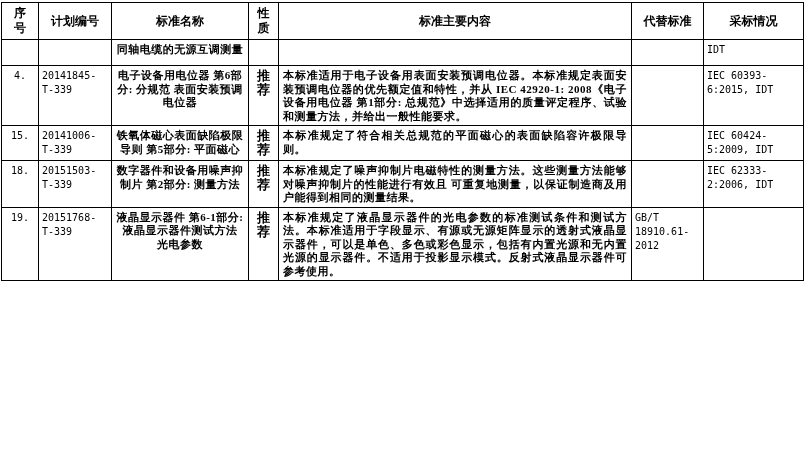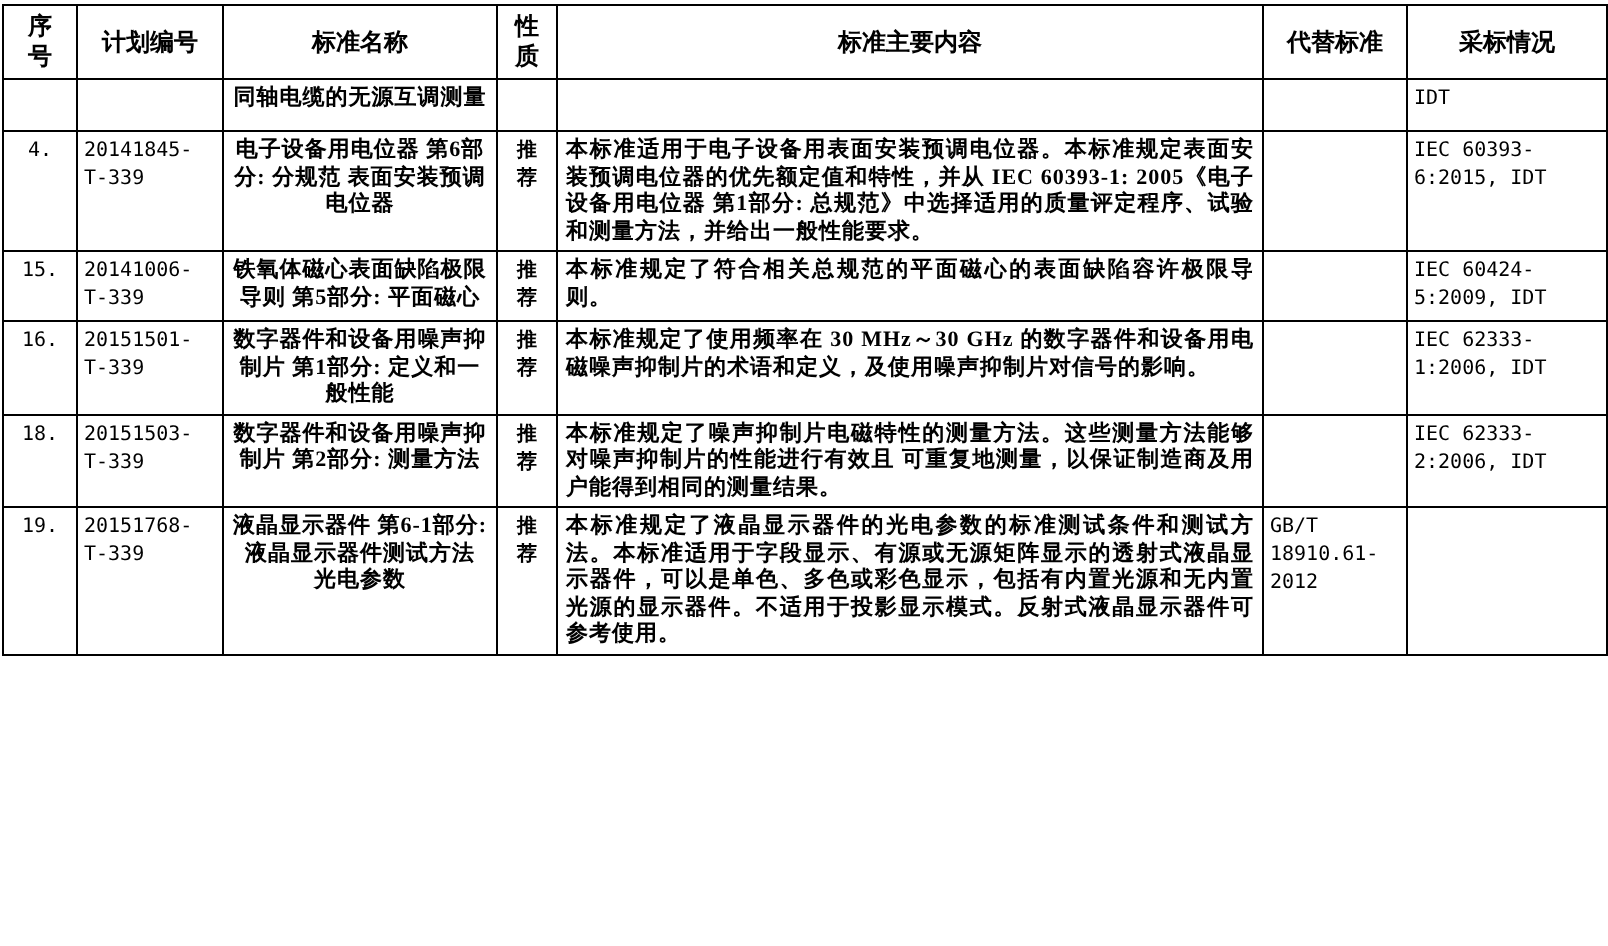--- a/index.html
+++ b/index.html
@@ -58,21 +58,21 @@
     font-weight: bold;
     font-size: 11px;
     line-height: 13.5px;
     letter-spacing: 0.5px;
     text-align: center;
   }
   td.t-content { text-align: justify; }
   td.t-nature {
     font-family: "Liberation Serif", "DejaVu Serif", serif;
     font-weight: bold;
-    font-size: 10px;
+    font-size: 13px;
     line-height: 14px;
     text-align: center;
     padding: 3px 8px;
     word-break: break-all;
   }
   
   td.t-no, td.t-plan, td.t-replaces, td.t-adoption {
     font-family: "DejaVu Sans Mono", "Liberation Mono", monospace;
     font-weight: normal;
     font-size: 10px;
@@ -122,44 +122,35 @@
     <td class="t-content"></td>
     <td class="t-replaces"></td>
     <td class="t-adoption">IDT</td>
   </tr>
 
   <tr>
     <td class="t-no">4.</td>
     <td class="t-plan">20141845-T-339</td>
     <td class="t-name">电子设备用电位器 第6部分: 分规范 表面安装预调电位器</td>
     <td class="t-nature">推荐</td>
-    <td class="t-content">本标准适用于电子设备用表面安装预调电位器。本标准规定表面安装预调电位器的优先额定值和特性，并从 IEC 60393-1: 2005《电子设备用电位器 第1部分: 总规范》中选择适用的质量评定程序、试验和测量方法，并给出一般性能要求。</td>
+    <td class="t-content">本标准适用于电子设备用表面安装预调电位器。本标准规定表面安装预调电位器的优先额定值和特性，并从 IEC 42920-1: 2008《电子设备用电位器 第1部分: 总规范》中选择适用的质量评定程序、试验和测量方法，并给出一般性能要求。</td>
     <td class="t-replaces"></td>
     <td class="t-adoption">IEC 60393-6:2015, IDT</td>
   </tr>
 
   <tr>
     <td class="t-no">15.</td>
     <td class="t-plan">20141006-T-339</td>
     <td class="t-name">铁氧体磁心表面缺陷极限导则 第5部分: 平面磁心</td>
     <td class="t-nature">推荐</td>
     <td class="t-content">本标准规定了符合相关总规范的平面磁心的表面缺陷容许极限导则。</td>
     <td class="t-replaces"></td>
     <td class="t-adoption">IEC 60424-5:2009, IDT</td>
   </tr>
 
-  <tr>
-    <td class="t-no">16.</td>
-    <td class="t-plan">20151501-T-339</td>
-    <td class="t-name">数字器件和设备用噪声抑制片 第1部分: 定义和一般性能</td>
-    <td class="t-nature">推荐</td>
-    <td class="t-content">本标准规定了使用频率在 30 MHz～30 GHz 的数字器件和设备用电磁噪声抑制片的术语和定义，及使用噪声抑制片对信号的影响。</td>
-    <td class="t-replaces"></td>
-    <td class="t-adoption">IEC 62333-1:2006, IDT</td>
-  </tr>
 
 
   <tr>
     <td class="t-no">18.</td>
     <td class="t-plan">20151503-T-339</td>
     <td class="t-name">数字器件和设备用噪声抑制片 第2部分: 测量方法</td>
     <td class="t-nature">推荐</td>
     <td class="t-content">本标准规定了噪声抑制片电磁特性的测量方法。这些测量方法能够对噪声抑制片的性能进行有效且 可重复地测量，以保证制造商及用户能得到相同的测量结果。</td>
     <td class="t-replaces"></td>
     <td class="t-adoption">IEC 62333-2:2006, IDT</td>

